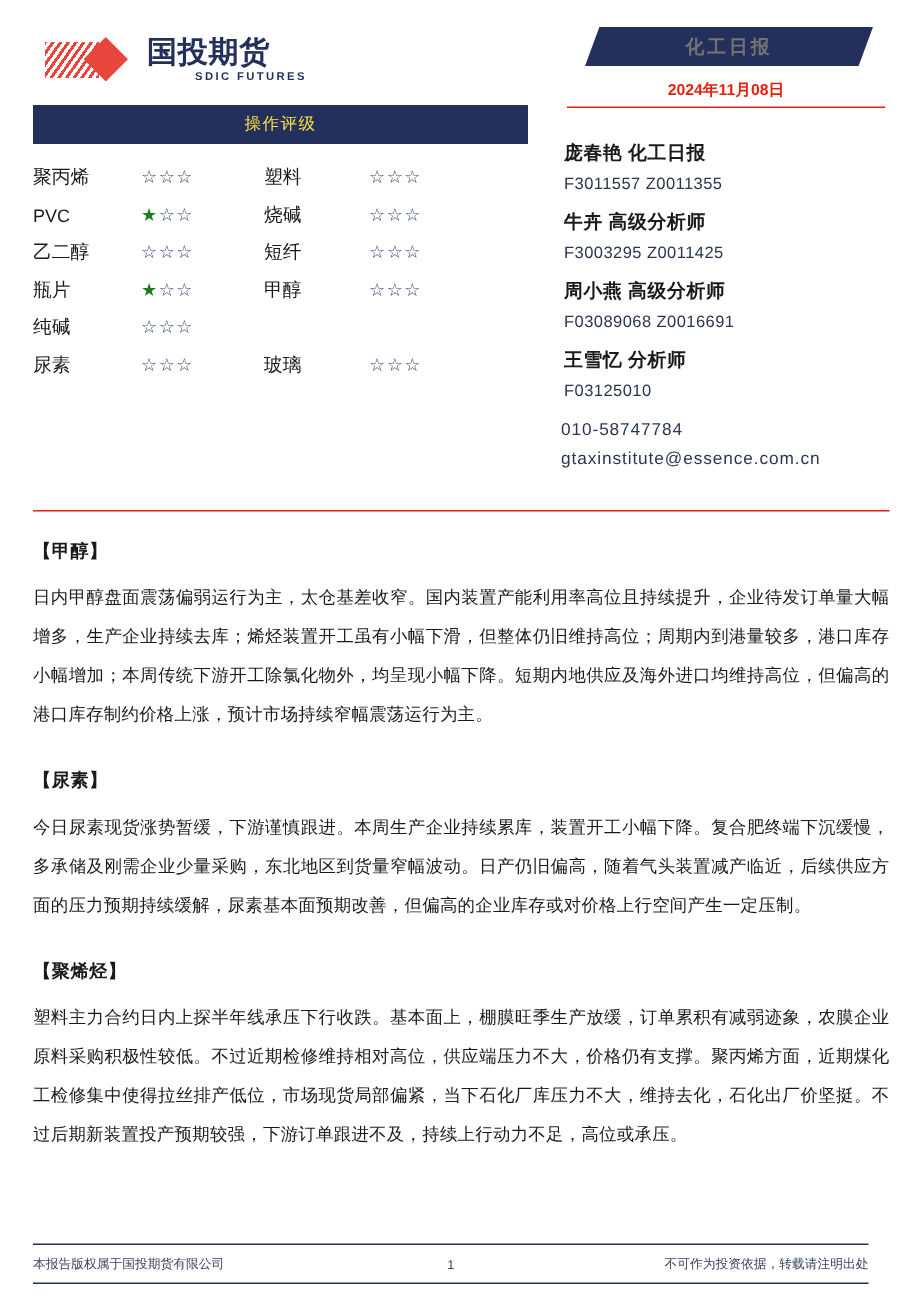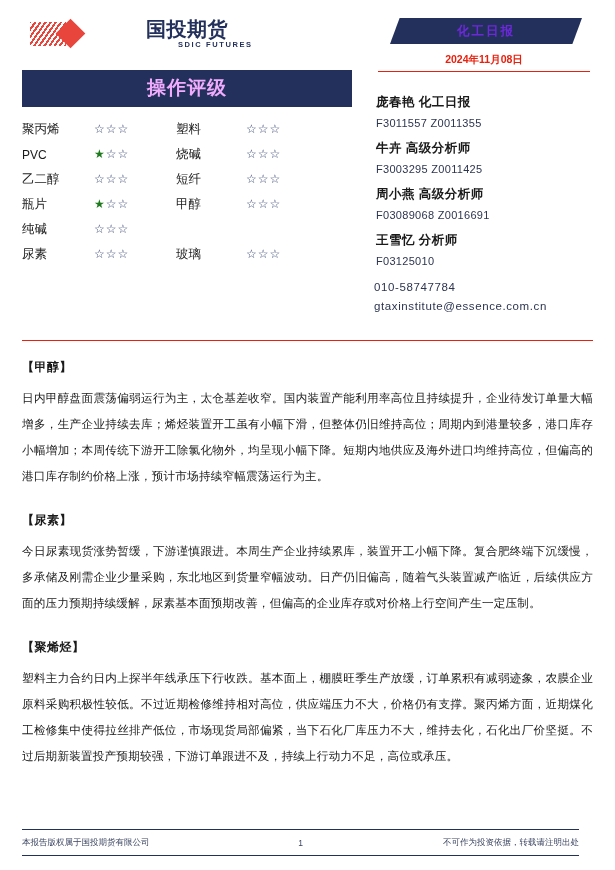--- a/index.html
+++ b/index.html
@@ -23,24 +23,23 @@
   }
   .header-left { width: 330px; }
   .header-right {
     flex: 1;
     padding-left: 22px;
   }
 
   
   .logo-row {
     display: flex;
-    align-items: center;
+    align-items: flex-end;
     height: 40px;
     padding-left: 8px;
-    gap: 48px;
   }
   .logo-mark {
     position: relative;
     width: 62px; height: 28px;
     margin-right: 6px;
   }
   .logo-hatch {
     position: absolute; left: 0; top: 2px;
     width: 36px; height: 24px;
     background: repeating-linear-gradient(
@@ -72,24 +71,24 @@
     color: #23305c;
     letter-spacing: 1.6px;
     margin-top: 2px;
     padding-left: 32px;
   }
 
   
   .rating-title-bar {
     margin-top: 16px;
     background: #23305c;
-    color: #f0abfc;
+    color: #fde047;
     text-align: center;
-    font-weight: bold;
-    font-size: 19px;
+    font-weight: normal;
+    font-size: 11px;
     padding: 5px 0 6px 0;
     letter-spacing: 1px;
   }
   table.rating {
     margin-top: 10px;
     width: 100%;
     border-collapse: collapse;
     font-size: 12.5px;
   }
   table.rating td {
@@ -114,21 +113,21 @@
     width: 192px;
   }
   .report-banner .shape {
     position: absolute; inset: 0;
     background: #23305c;
     clip-path: polygon(5% 0, 100% 0, 95% 100%, 0 100%);
   }
   .report-banner .label {
     position: absolute; inset: 0;
     display: flex; align-items: center; justify-content: center;
-    color: #6d28d9; font-weight: bold; font-size: 12.5px;
+    color: #737373; font-weight: bold; font-size: 12.5px;
     letter-spacing: 2px;
   }
   .report-date {
     text-align: center;
     color: #e8200e;
     font-family: "Liberation Sans", sans-serif;
     font-weight: bold;
     font-size: 10.5px;
     margin: 9px 0 4px 10px;
     width: 200px;

